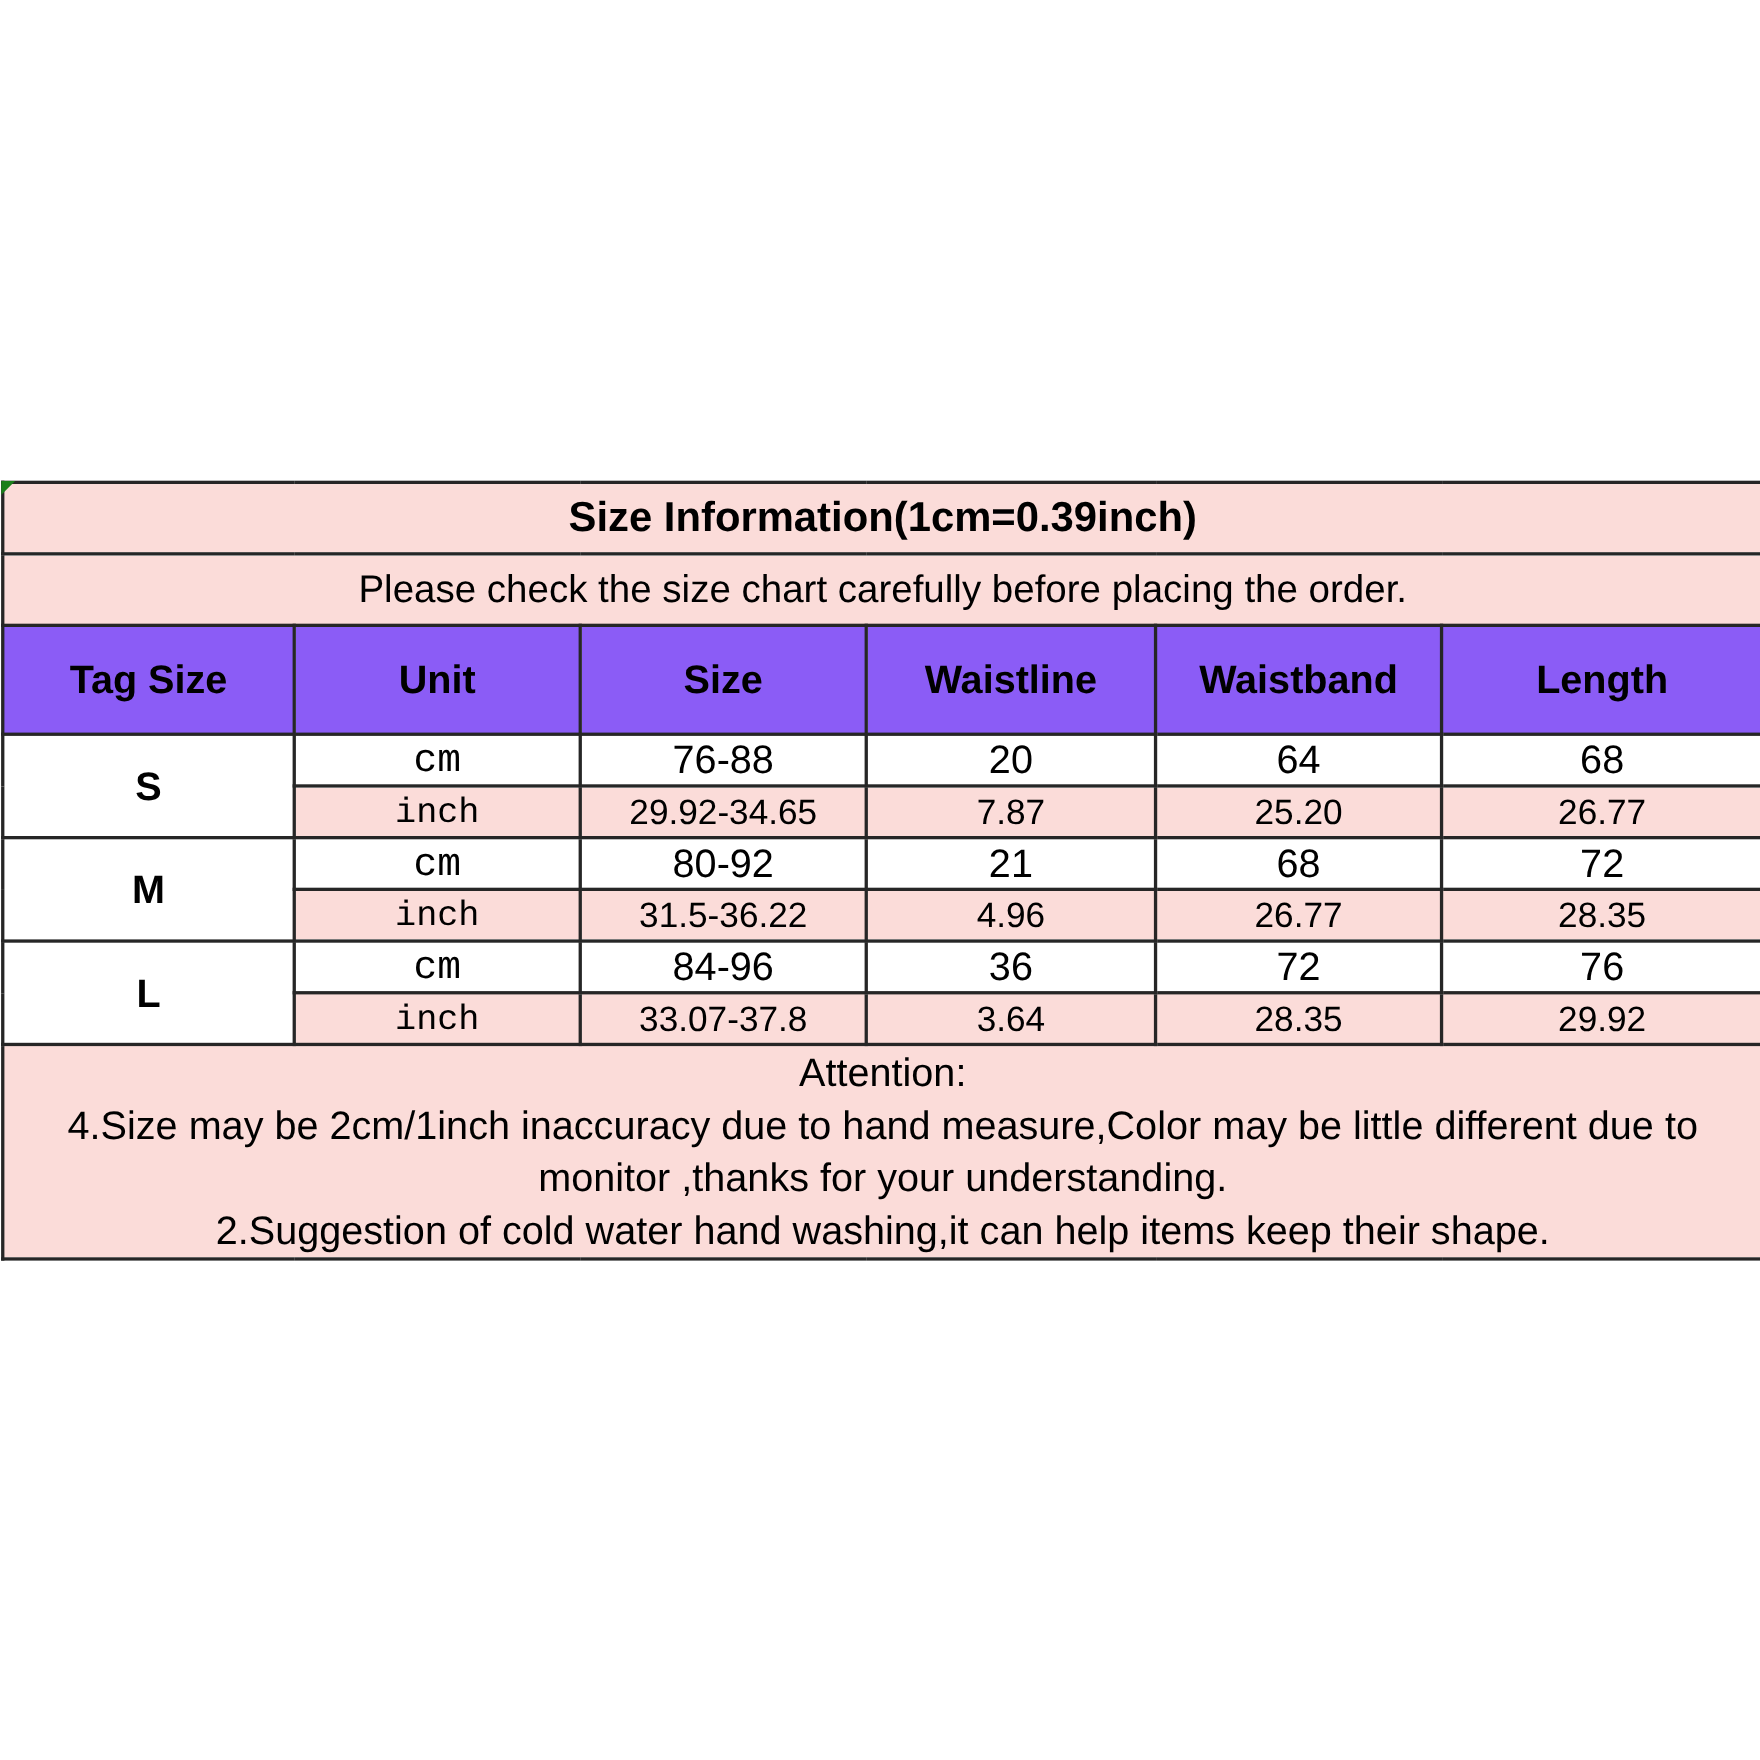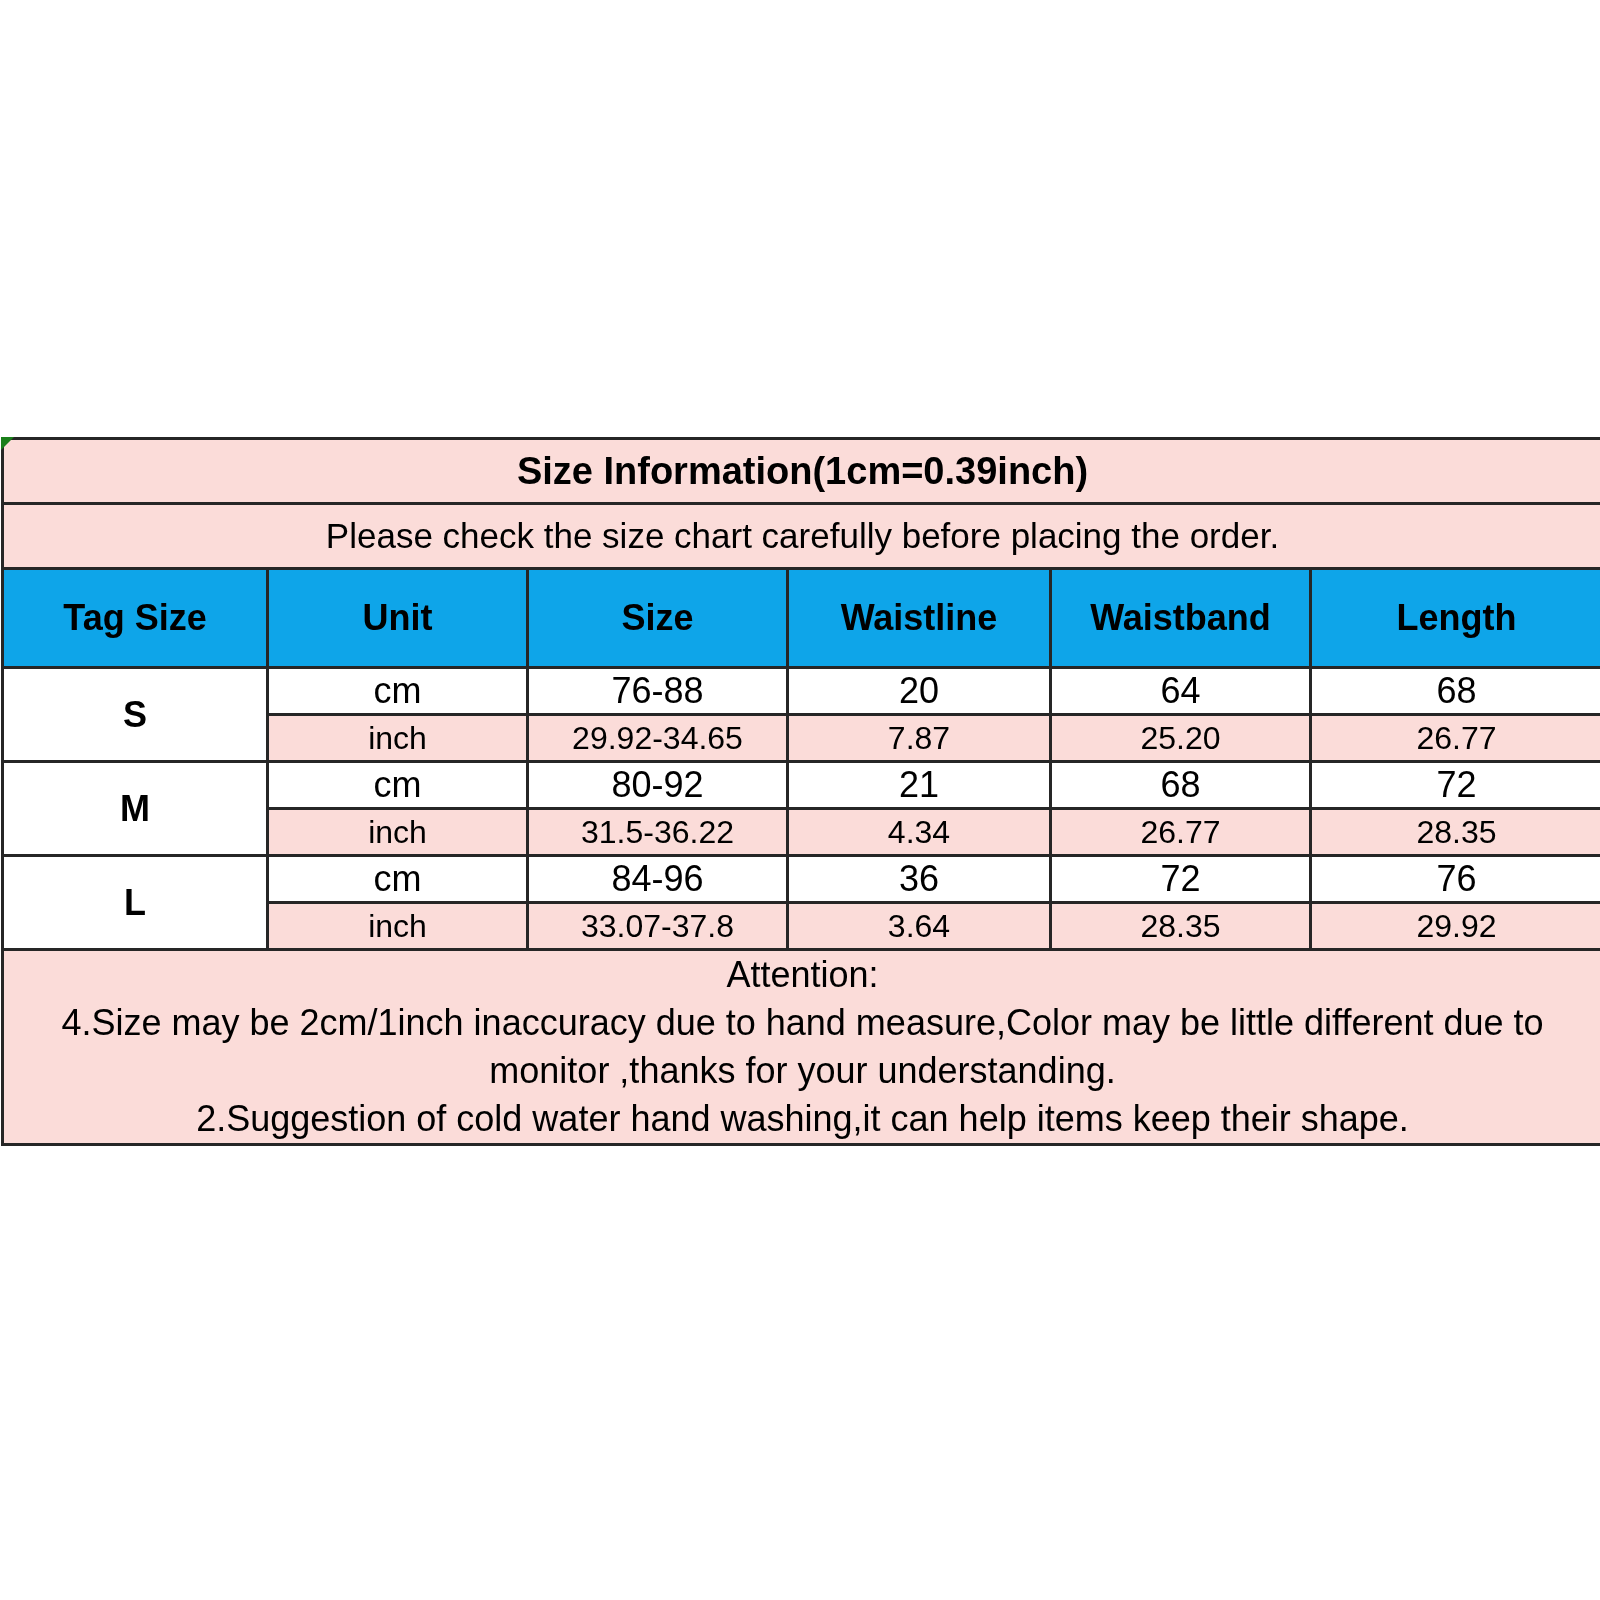--- a/index.html
+++ b/index.html
@@ -43,39 +43,40 @@
   .row-subtitle td {
     height: 62px;
     font-size: 35px;
     background: #fbdcd9;
     border-bottom: 9px double #262626;
   }
   .row-header td {
     height: 96px;
     font-size: 36px;
     font-weight: bold;
-    background: #0ea5e9;
+    background: #8b5cf6;
   }
   td.cell-tag {
     background: #ffffff;
     font-size: 44px;
     font-weight: bold;
   }
   tr.row-cm td {
     height: 44px;
     background: #ffffff;
     font-size: 36px;
   }
   tr.row-inch td {
     height: 44px;
     background: #fbdcd9;
     font-size: 32px;
   }
   td.cell-unit {
     font-size: 42px;
+    font-family: Liberation Mono, monospace;
   }
   .row-attention td {
     background: #fbdcd9;
     text-align: left;
     vertical-align: top;
     padding: 14px 6px 10px 8px;
     font-size: 36px;
     line-height: 48px;
     border-bottom-width: 4px;
   }
@@ -144,21 +145,21 @@
         <td rowspan="2" class="cell-tag">M</td>
         <td class="cell-unit">cm</td>
         <td>80-92</td>
         <td>21</td>
         <td>68</td>
         <td>72</td>
       </tr>
       <tr class="row-inch">
         <td class="cell-unit">inch</td>
         <td>31.5-36.22</td>
-        <td>4.34</td>
+        <td>4.96</td>
         <td>26.77</td>
         <td>28.35</td>
       </tr>
 
       <tr class="row-cm">
         <td rowspan="2" class="cell-tag">L</td>
         <td class="cell-unit">cm</td>
         <td>84-96</td>
         <td>36</td>
         <td>72</td>

